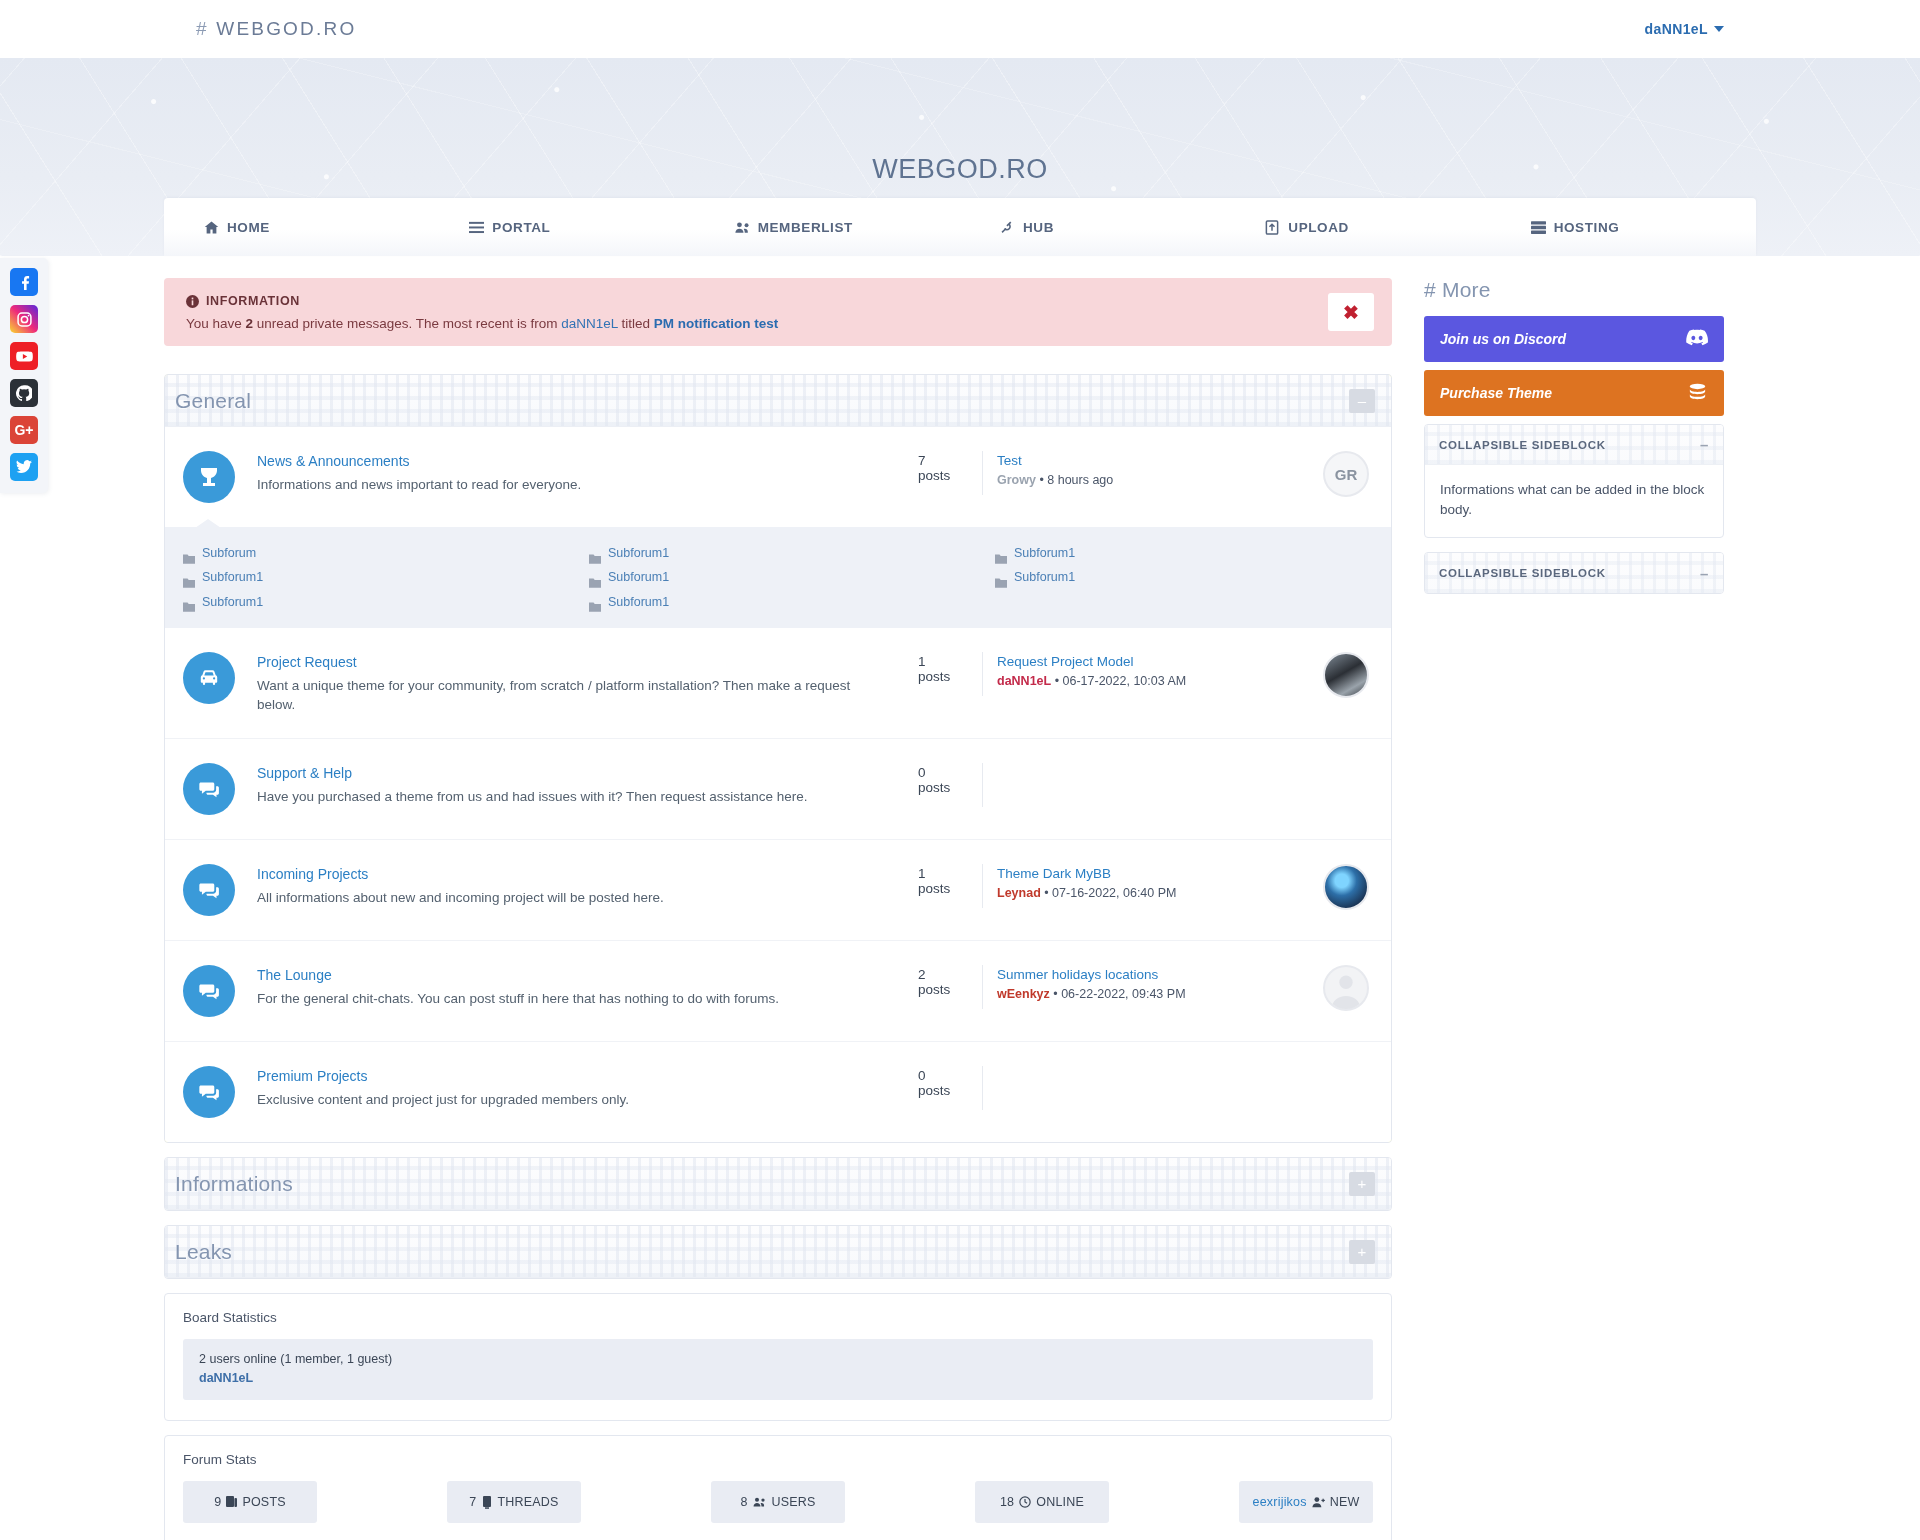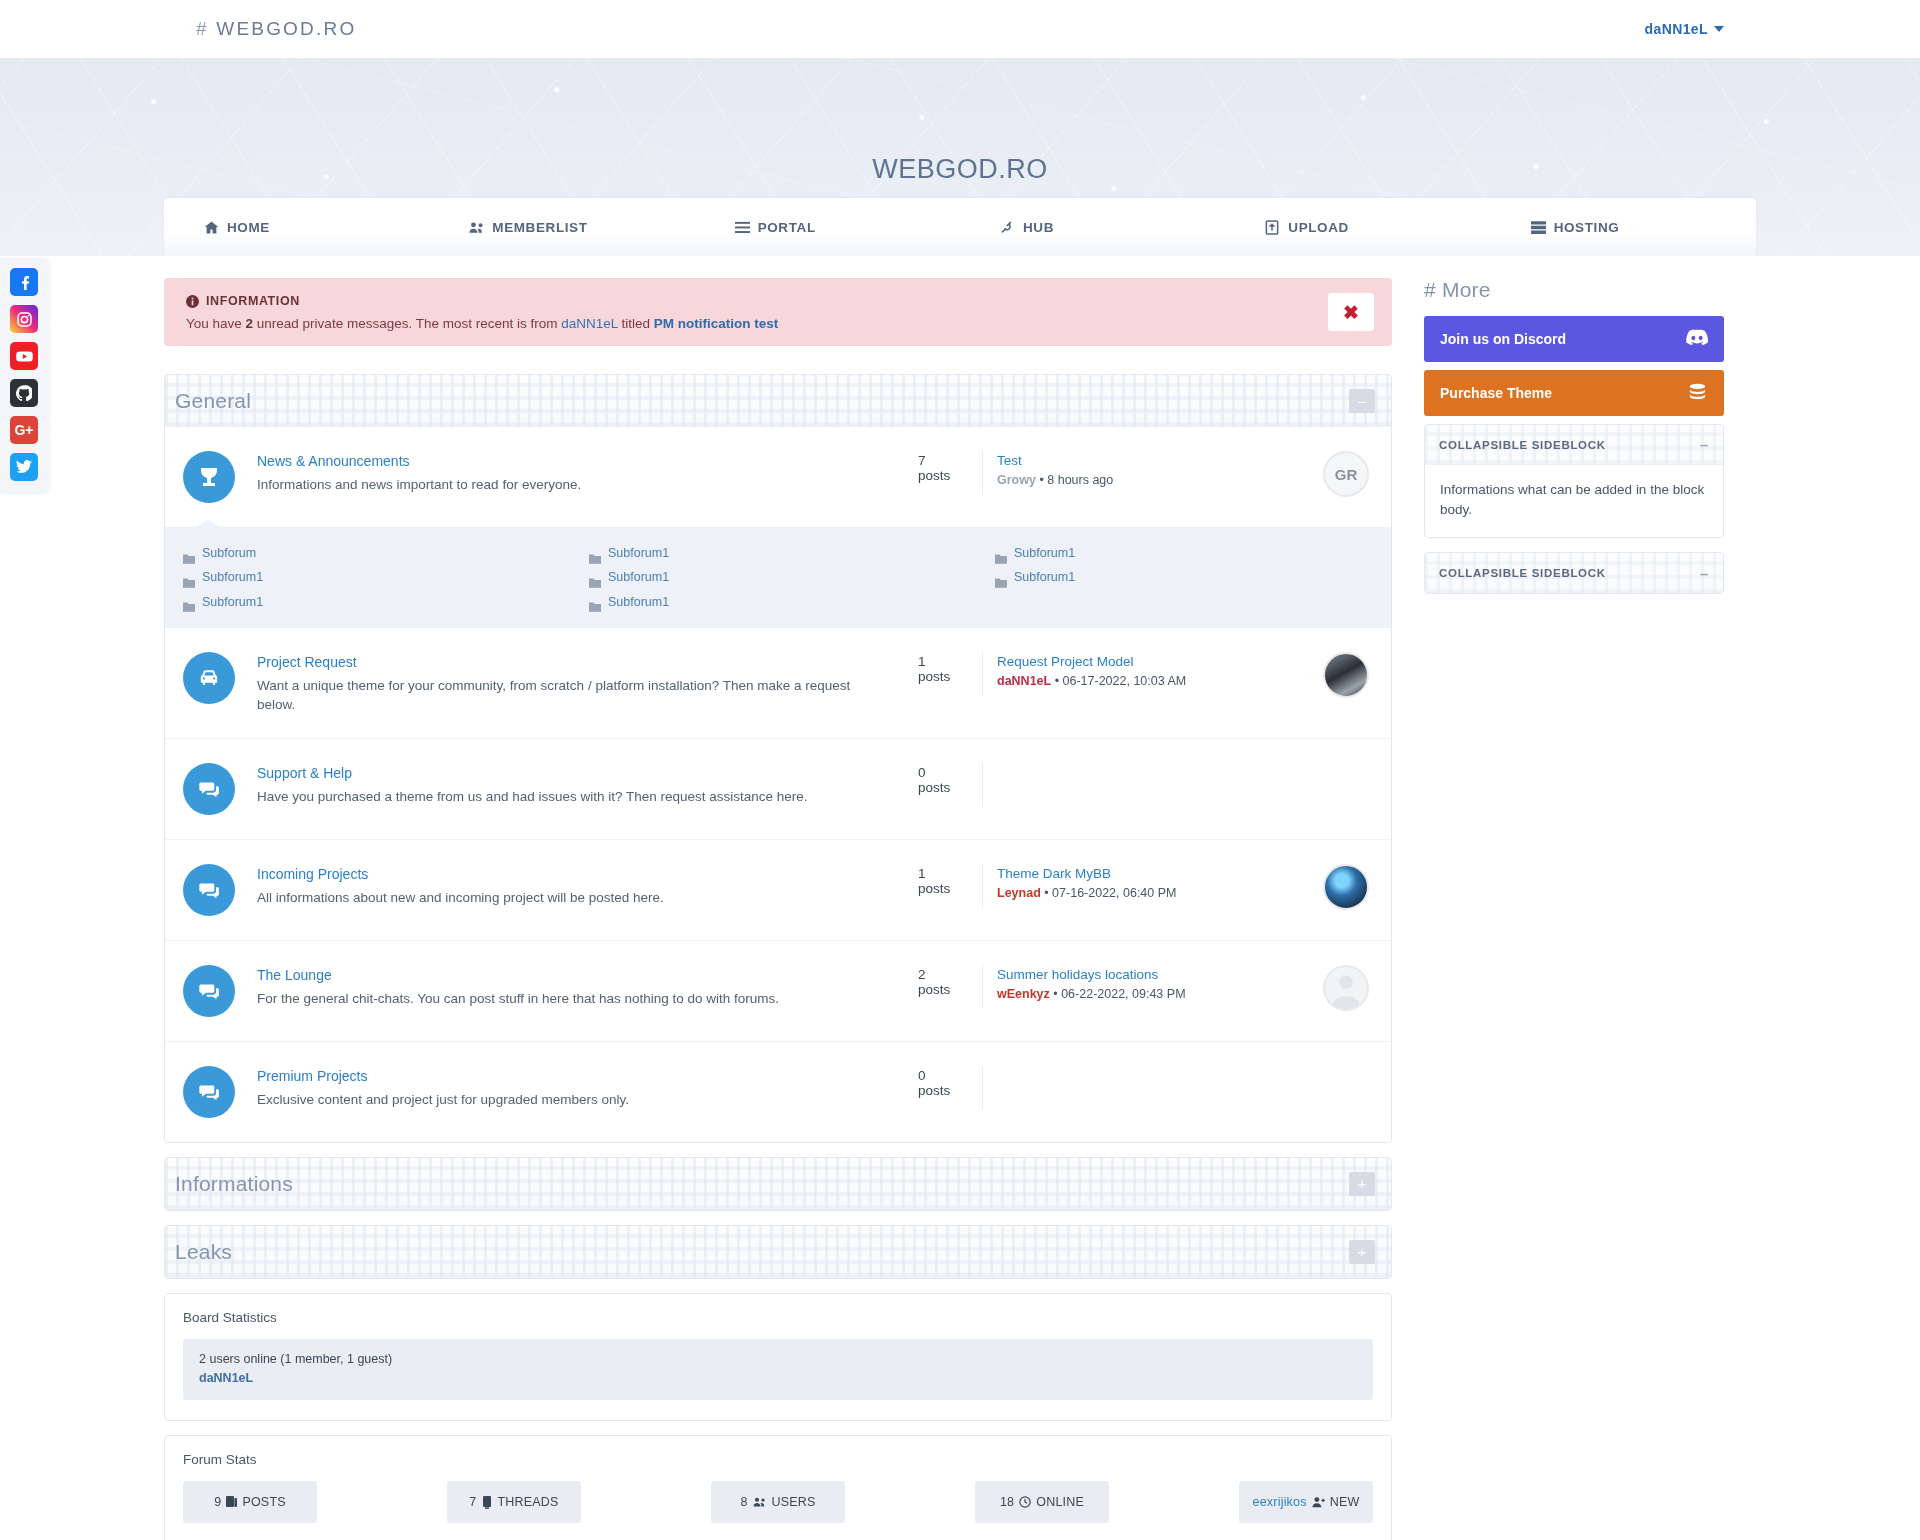--- a/index.html
+++ b/index.html
@@ -340,21 +340,21 @@
     height: 46px;
     border-radius: 3px;
     display: flex; align-items: center;
     padding: 0 16px;
     color: #fff;
     font-weight: bold;
     font-size: 14px;
     margin-bottom: 8px;
     cursor: pointer;
   }
-  .side-btn .lbl { flex: 1; }
+  .side-btn .lbl { flex: 1; font-style: italic; }
   .side-btn.discord { background: #5b57e0; }
   .side-btn.purchase { background: #dd7321; }
   .side-block {
     border: 1px solid #e3e7ef;
     border-radius: 4px;
     background: #fff;
     margin-bottom: 14px;
     overflow: hidden;
   }
   .side-block-head {
@@ -428,38 +428,38 @@
     <a class="nav-item">
       <span class="nav-ico">
           <svg viewBox="0 0 16 16" width="15" height="15" fill="#56657f">
             <path d="M8 1.5 0.8 7.4h2v7.1h4V10h2.4v4.5h4V7.4h2z"></path>
           </svg>
         </span>
       <span>HOME</span>
     </a>
     <a class="nav-item">
       <span class="nav-ico">
+          <svg viewBox="0 0 16 16" width="15" height="15" fill="#56657f">
+            <rect x="0" y="2" width="16" height="2.1"></rect>
+            <rect x="0" y="6.9" width="16" height="2.1"></rect>
+            <rect x="0" y="11.8" width="16" height="2.1"></rect>
+          </svg>
+        </span>
+      <span>PORTAL</span>
+    </a>
+    <a class="nav-item">
+      <span class="nav-ico">
           <svg viewBox="0 0 18 16" width="16" height="15" fill="#56657f">
             <circle cx="5" cy="5" r="2.7"></circle>
             <circle cx="13" cy="5.4" r="2.2"></circle>
             <path d="M0.4 14c0-3 2.1-4.7 4.6-4.7S9.6 11 9.6 14z"></path>
             <path d="M9.8 9.6c2.4-.7 4.6.5 4.6 3.2v1.2H11c0-1.7-.4-3.2-1.2-4.4z"></path>
           </svg>
         </span>
       <span>MEMBERLIST</span>
-    </a>
-    <a class="nav-item">
-      <span class="nav-ico">
-          <svg viewBox="0 0 16 16" width="15" height="15" fill="#56657f">
-            <rect x="0" y="2" width="16" height="2.1"></rect>
-            <rect x="0" y="6.9" width="16" height="2.1"></rect>
-            <rect x="0" y="11.8" width="16" height="2.1"></rect>
-          </svg>
-        </span>
-      <span>PORTAL</span>
     </a>
     <a class="nav-item">
       <span class="nav-ico">
           <svg viewBox="0 0 16 16" width="15" height="15" fill="none" stroke="#56657f" stroke-width="1.7">
             <path d="M11.5 2.2 7.4 6.3"></path>
             <path d="M9.6 4.4a3.4 3.4 0 1 1-4.8 4.8"></path>
             <path d="M6.3 9.1 2.2 13.2"></path>
           </svg>
         </span>
       <span>HUB</span>

